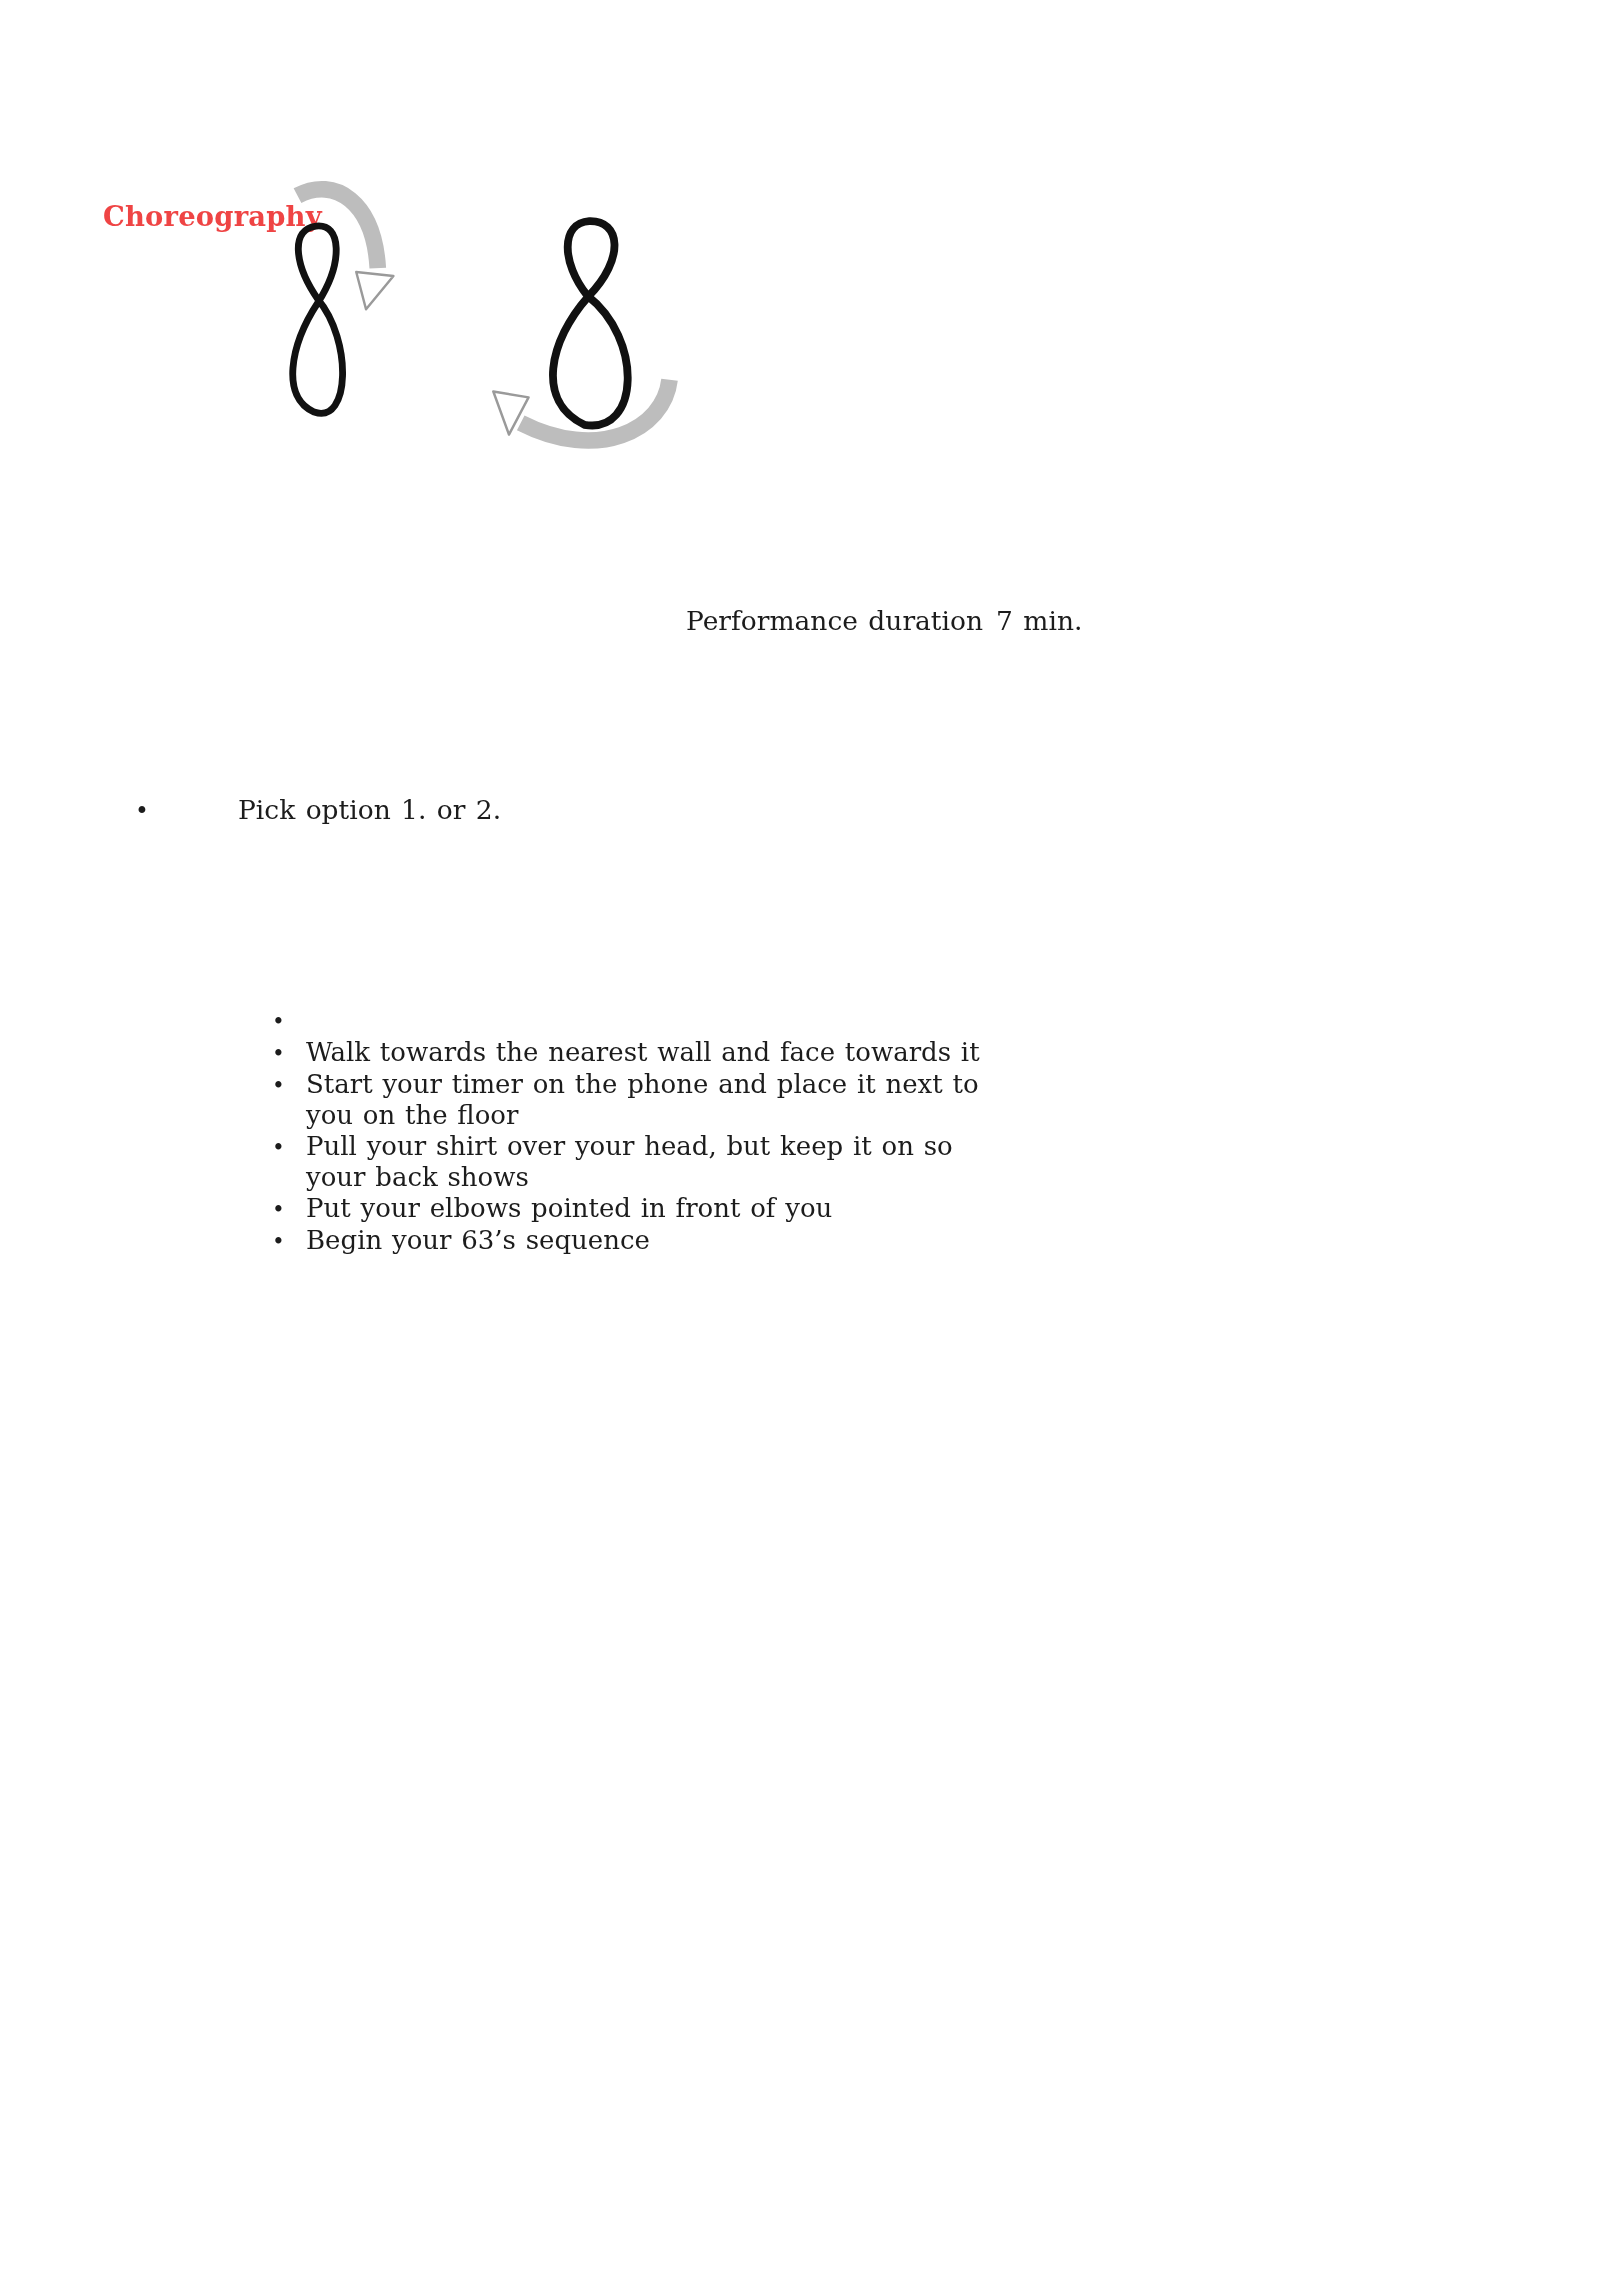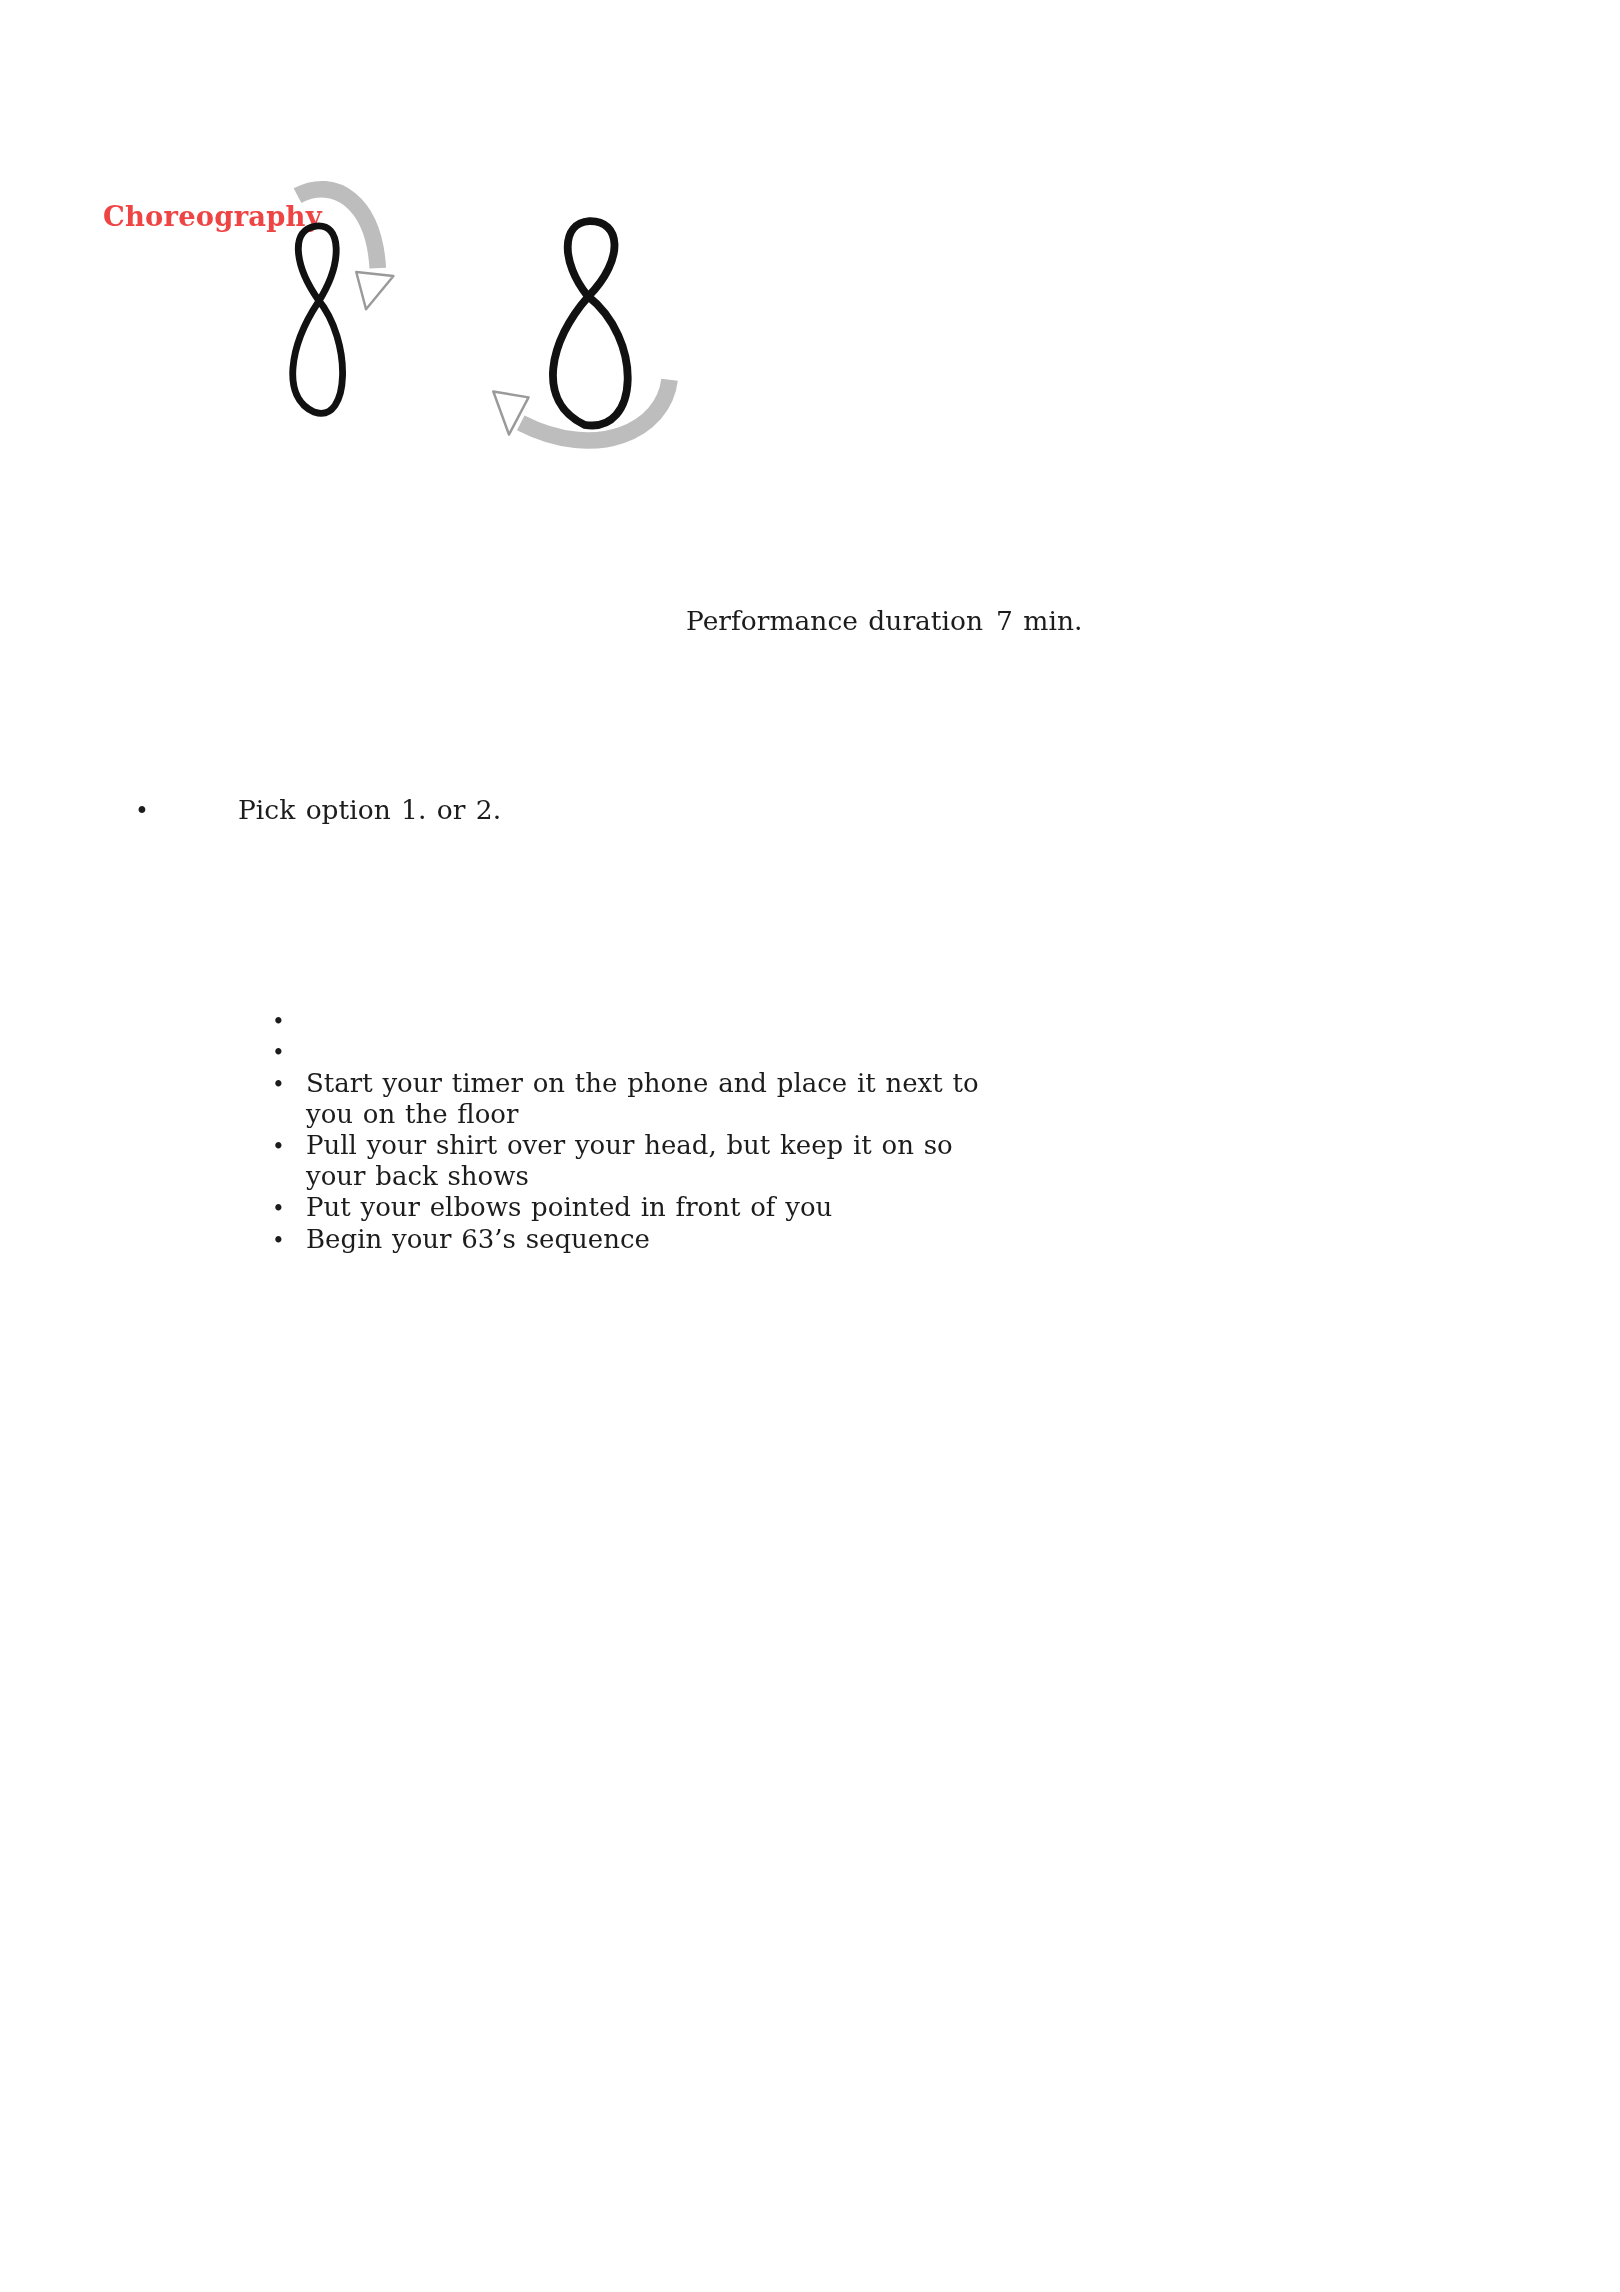--- a/index.html
+++ b/index.html
@@ -109,20 +109,21 @@
     <span class="bullet">•</span>
     <span>Pick option 1. or 2.</span>
   </div>
 
   <ul class="instructions">
     <li>
       <span class="bullet">•</span>
     </li>
     <li>
       <span class="bullet">•</span>
+      <span>Walk towards the nearest wall and face towards it</span>
     </li>
     <li>
       <span class="bullet">•</span>
       <span>Start your timer on the phone and place it next to you on the floor</span>
     </li>
     <li>
       <span class="bullet">•</span>
       <span>Pull your shirt over your head, but keep it on so your back shows</span>
     </li>
     <li>

